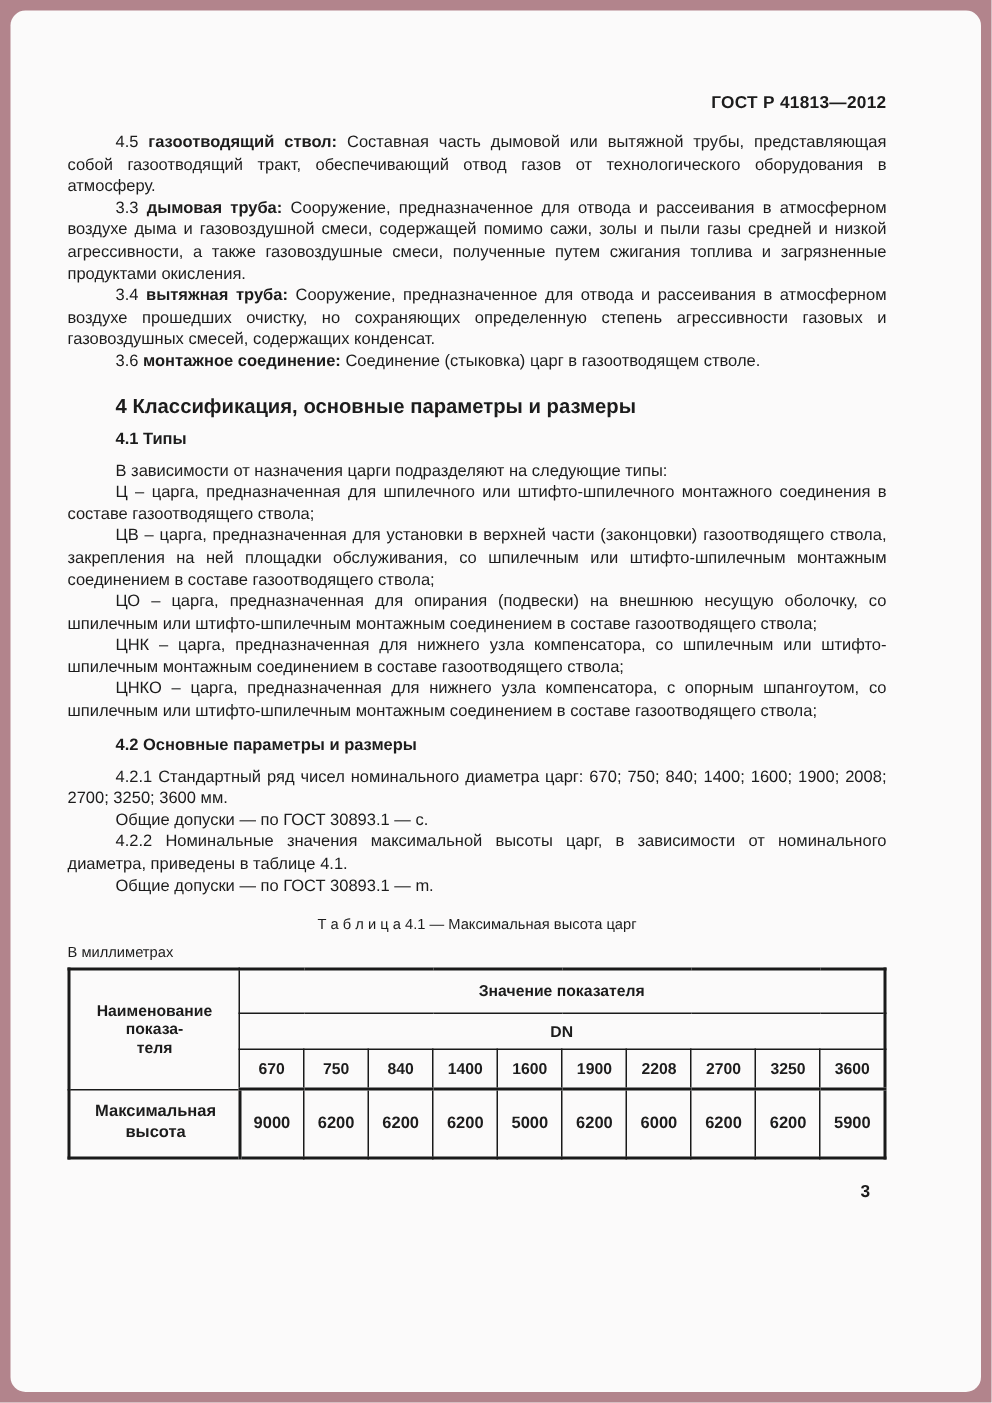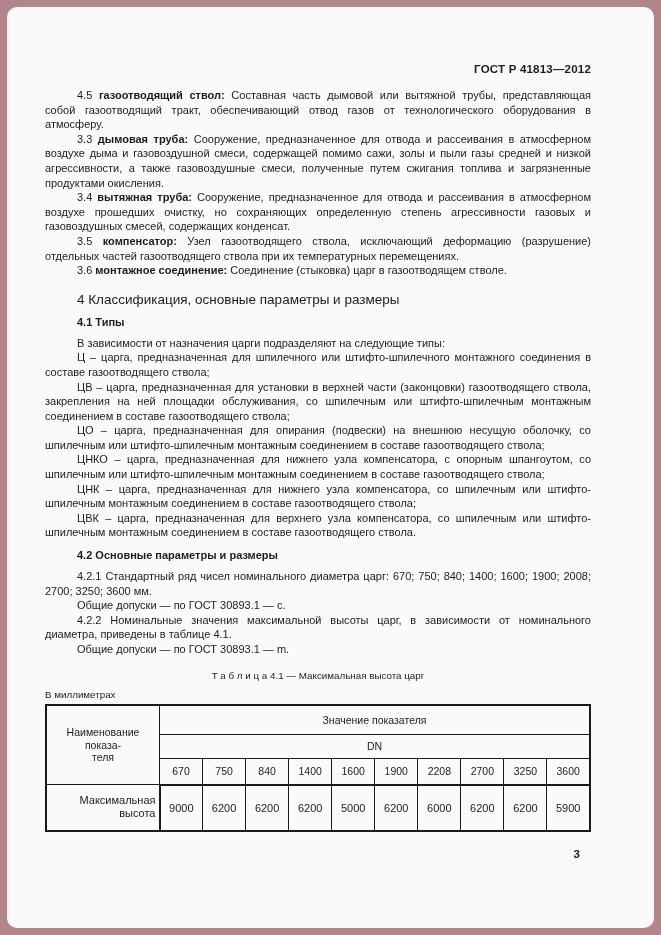--- a/index.html
+++ b/index.html
@@ -34,21 +34,21 @@
     margin:0;
     font-size:11px;
     line-height:14.6px;
     text-align:justify;
     text-indent:32px;
   }
   .sec-h1{
     margin:14px 0 9px 0;
     padding-left:32px;
     font-size:13.5px;
-    font-weight:normal;
+    font-weight:bold;
   }
   .sec-h2{
     margin:9px 0 8px 0;
     padding-left:32px;
     font-size:11px;
     font-weight:bold;
   }
   .tbl-caption{
     margin-top:13px;
     font-size:9.8px;
@@ -63,33 +63,34 @@
     border-collapse:collapse;
     border:2px solid #1a1a1a;
     table-layout:fixed;
   }
   table.dims td{
     border:1px solid #1a1a1a;
     font-size:10.5px;
     text-align:center;
     vertical-align:middle;
     padding:2px 3px;
+    font-weight:bold;
   }
   td.name-col{
     width:106px;
     border-right:2px solid #1a1a1a;
     font-size:10.3px;
     line-height:12.5px;
   }
   tr.value-hdr-row td{height:24px;}
   tr.dn-row td{height:19px;margin-top:25px;}
   tr.dn-vals td{height:21px;border-bottom:2px solid #1a1a1a;font-size:10.5px;}
   tr.data-row td{height:40px;font-size:11px;}
   tr.data-row td.row-label{
-    text-align:right;
+    text-align:center;
     vertical-align:middle;
     border-right:2px solid #1a1a1a;
     font-size:11px;
     line-height:13.5px;
     padding-left:5px;
   }
   .page-number{
     margin-top:16px;
     padding-right:11px;
     text-align:right;
@@ -102,35 +103,33 @@
 
 <div class="page">
   <div class="content">
 
     <div class="doc-header">ГОСТ Р 41813—2012</div>
 
     <div class="body-block">
       <p class="para"><span>4.5</span> <b>газоотводящий ствол:</b> <span>Составная часть дымовой или вытяжной трубы, представляющая собой газоотводящий тракт, обеспечивающий отвод газов от технологического оборудования в атмосферу.</span></p>
       <p class="para"><span>3.3</span> <b>дымовая труба:</b> <span>Сооружение, предназначенное для отвода и рассеивания в атмосферном воздухе дыма и газовоздушной смеси, содержащей помимо сажи, золы и пыли газы средней и низкой агрессивности, а также газовоздушные смеси, полученные путем сжигания топлива и загрязненные продуктами окисления.</span></p>
       <p class="para"><span>3.4</span> <b>вытяжная труба:</b> <span>Сооружение, предназначенное для отвода и рассеивания в атмосферном воздухе прошедших очистку, но сохраняющих определенную степень агрессивности газовых и газовоздушных смесей, содержащих конденсат.</span></p>
-      <p class="para"><span>3.5</span> <b>компенсатор:</b> <span>Узел газоотводящего ствола, исключающий деформацию (разрушение) отдельных частей газоотводящего ствола при их температурных перемещениях.</span></p>
       <p class="para"><span>3.6</span> <b>монтажное соединение:</b> <span>Соединение (стыковка) царг в газоотводящем стволе.</span></p>
     </div>
 
     <div class="sec-h1">4 Классификация, основные параметры и размеры</div>
 
     <div class="sec-h2">4.1 Типы</div>
 
     <p class="para">В зависимости от назначения царги подразделяют на следующие типы:</p>
     <p class="para">Ц – царга, предназначенная для шпилечного или штифто-шпилечного монтажного соединения в составе газоотводящего ствола;</p>
     <p class="para">ЦВ – царга, предназначенная для установки в верхней части (законцовки) газоотводящего ствола, закрепления на ней площадки обслуживания, со шпилечным или штифто-шпилечным монтажным соединением в составе газоотводящего ствола;</p>
     <p class="para">ЦО – царга, предназначенная для опирания (подвески) на внешнюю несущую оболочку, со шпилечным или штифто-шпилечным монтажным соединением в составе газоотводящего ствола;</p>
+    <p class="para">ЦНК – царга, предназначенная для нижнего узла компенсатора, со шпилечным или штифто-шпилечным монтажным соединением в составе газоотводящего ствола;</p>
     <p class="para">ЦНКО – царга, предназначенная для нижнего узла компенсатора, с опорным шпангоутом, со шпилечным или штифто-шпилечным монтажным соединением в составе газоотводящего ствола;</p>
-    <p class="para">ЦНК – царга, предназначенная для нижнего узла компенсатора, со шпилечным или штифто-шпилечным монтажным соединением в составе газоотводящего ствола;</p>
-    <p class="para">ЦВК – царга, предназначенная для верхнего узла компенсатора, со шпилечным или штифто-шпилечным монтажным соединением в составе газоотводящего ствола.</p>
 
     <div class="sec-h2">4.2 Основные параметры и размеры</div>
 
     <p class="para">4.2.1 Стандартный ряд чисел номинального диаметра царг: 670; 750; 840; 1400; 1600; 1900; 2008; 2700; 3250; 3600 мм.</p>
     <p class="para">Общие допуски — по ГОСТ 30893.1 — c.</p>
     <p class="para">4.2.2 Номинальные значения максимальной высоты царг, в зависимости от номинального диаметра, приведены в таблице 4.1.</p>
     <p class="para">Общие допуски — по ГОСТ 30893.1 — m.</p>
 
     <div class="tbl-caption">Т а б л и ц а  4.1 — Максимальная высота царг</div>
     <div class="units-note">В миллиметрах</div>

